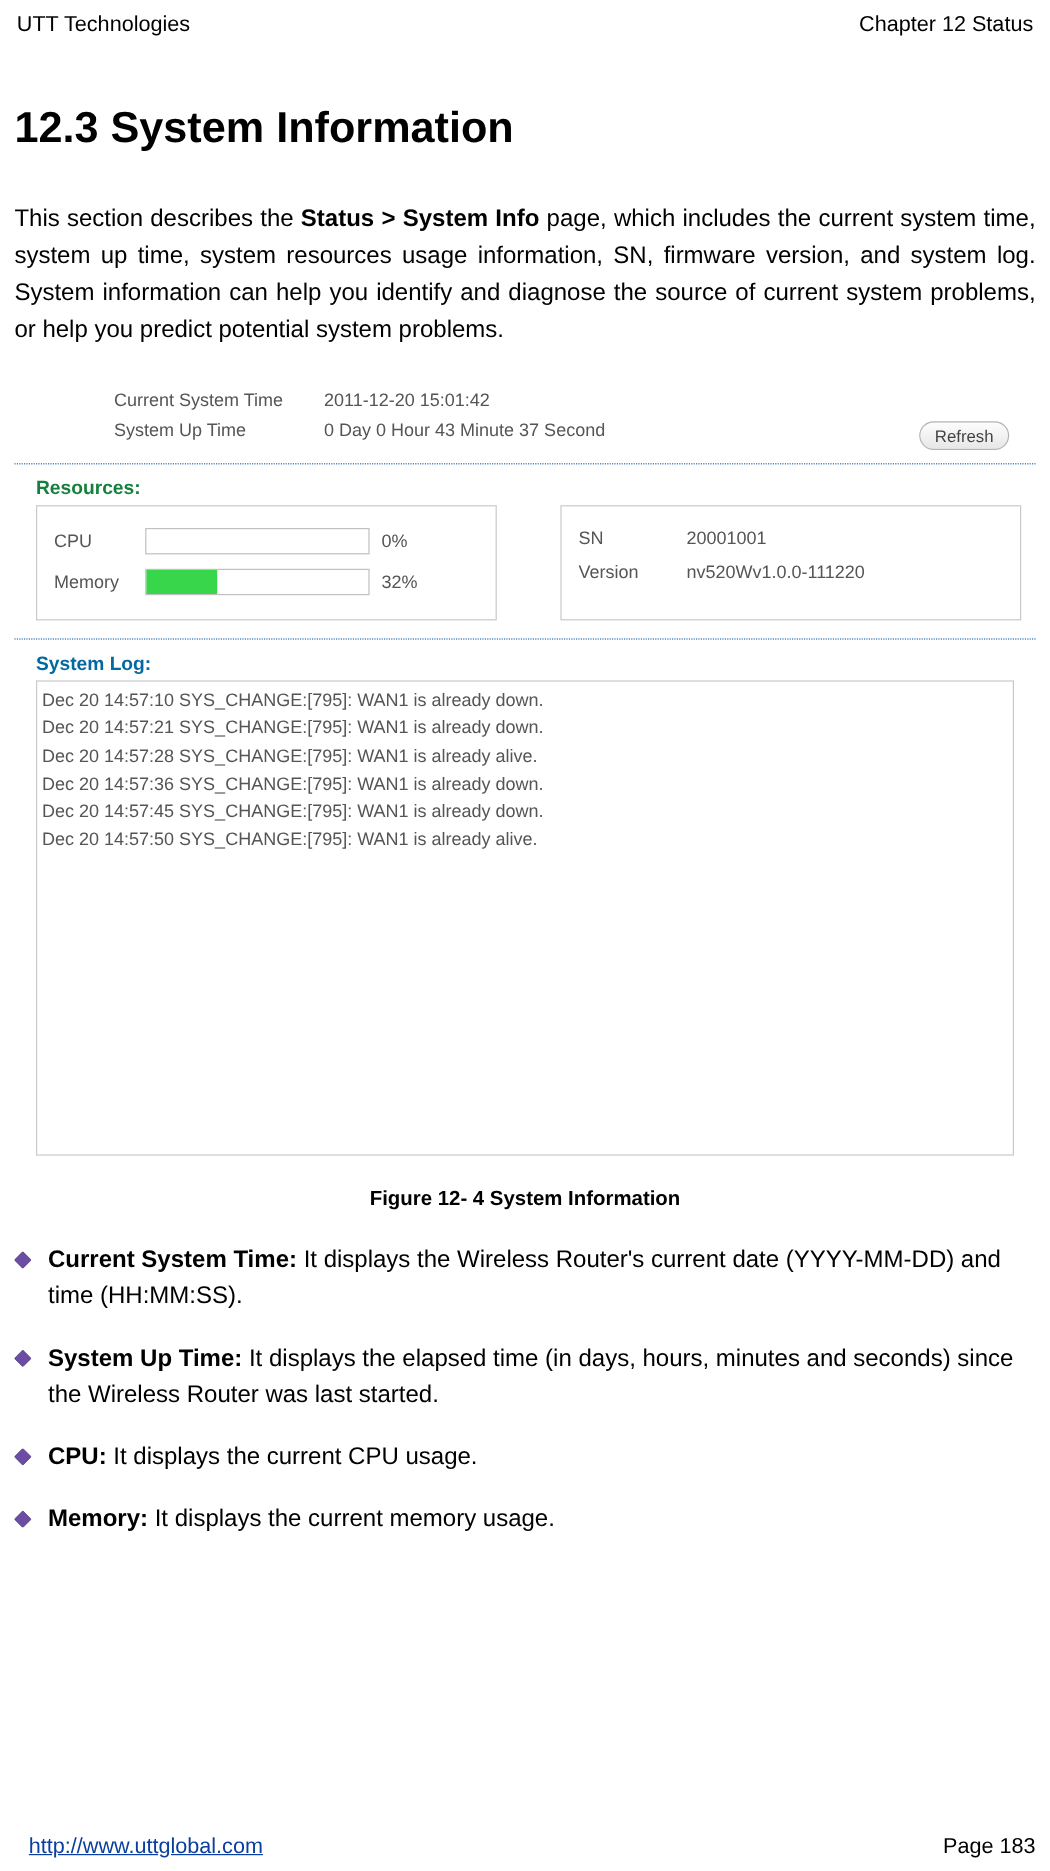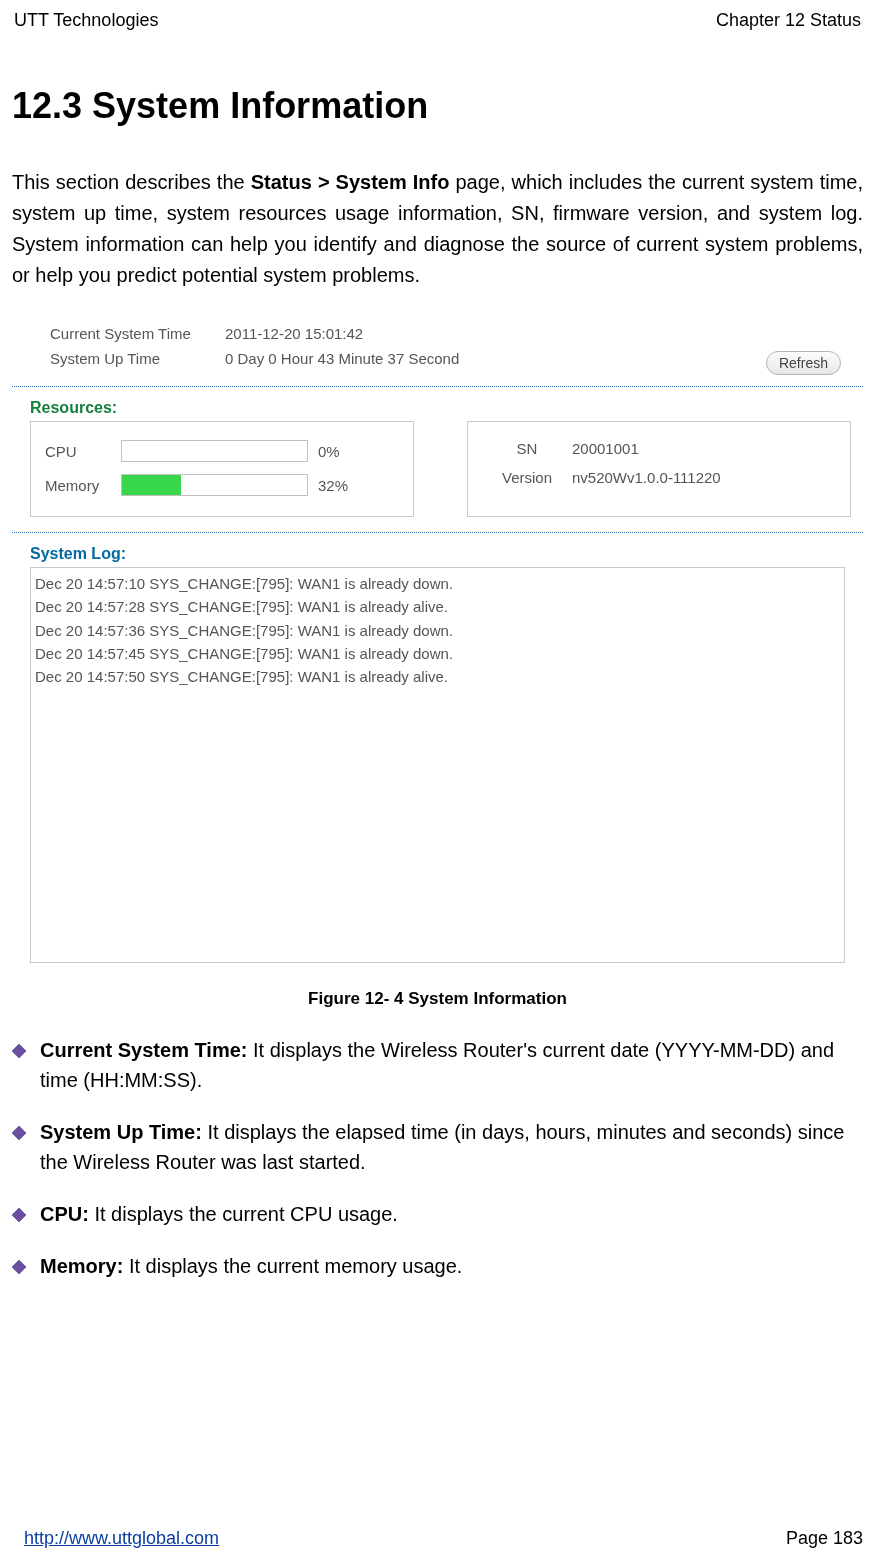--- a/index.html
+++ b/index.html
@@ -51,21 +51,21 @@
   }
   .sc-top {
     padding: 10px 20px 14px 38px;
     position: relative;
   }
   .sc-row {
     display: flex;
     align-items: center;
     padding: 4px 0;
   }
-  .sc-label { width: 175px; color:#555; }
+  .sc-label { width: 175px; color:#555;margin-left:45px; }
   .sc-value { color:#555; }
   .refresh-btn {
     position: absolute;
     right: 22px;
     bottom: 10px;
     border: 1px solid #b4b4b4;
     border-radius: 12px;
     padding: 3px 12px;
     font-size: 14px;
     color: #444;
@@ -89,21 +89,21 @@
   .res-boxes {
     display: flex;
     gap: 53px;
   }
   .res-box {
     border: 1px solid #c9c9c9;
     padding: 12px 18px 14px 14px;
     box-sizing: border-box;
   }
   .res-box-left { width: 392px; }
-  .res-box-right { width: 392px; text-align: center; }
+  .res-box-right { width: 392px; }
   .res-row {
     display:flex;
     align-items:center;
     padding:6px 0;
     color:#555;
   }
   .res-row .rl { width: 76px; }
   .meter {
     display:inline-block;
     width: 185px;
@@ -236,20 +236,21 @@
           </div>
         </div>
       </div>
     </div>
     <div class="dotted-divider"></div>
 
     <div class="syslog">
       <div class="syslog-title">System Log:</div>
       <div class="syslog-box" id="syslog-box">
           <div>Dec 20 14:57:10 SYS_CHANGE:[795]: WAN1 is already down.</div>
+          <div>Dec 20 14:57:21 SYS_CHANGE:[795]: WAN1 is already down.</div>
           <div>Dec 20 14:57:28 SYS_CHANGE:[795]: WAN1 is already alive.</div>
           <div>Dec 20 14:57:36 SYS_CHANGE:[795]: WAN1 is already down.</div>
           <div>Dec 20 14:57:45 SYS_CHANGE:[795]: WAN1 is already down.</div>
           <div>Dec 20 14:57:50 SYS_CHANGE:[795]: WAN1 is already alive.</div>
         </div>
     </div>
   </div>
 
   <div class="figure-caption">Figure 12- 4 System Information</div>
 

